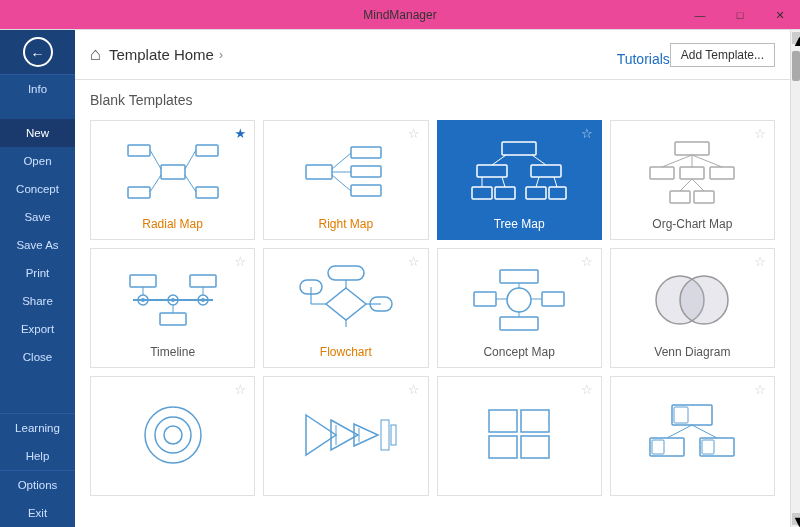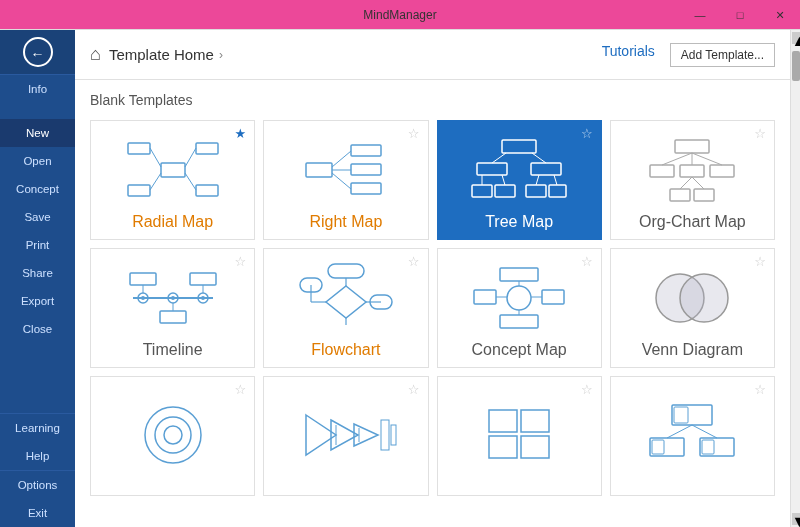--- a/index.html
+++ b/index.html
@@ -116,22 +116,21 @@
       font-weight: 400;
     }
     .breadcrumb-arrow {
       font-size: 12px;
       color: #888;
       margin-left: 5px;
     }
     .header-right {
       margin-left: auto;
       display: flex;
-      align-items: flex-start;
-      gap: 15px;
+      align-items: flex-end;
     }
     .tutorials-link {
       color: #1e6dc0;
       font-size: 14px;
       cursor: pointer;
     }
     .add-template-btn {
       border: 1px solid #bbb;
       background: white;
       padding: 4px 10px;
@@ -193,21 +192,21 @@
     }
     .template-diagram {
       flex: 1;
       display: flex;
       align-items: center;
       justify-content: center;
       width: 100%;
       min-height: 75px;
     }
     .template-name {
-      font-size: 16px;
+      font-size: 12px;
       color: #e07b00;
       text-align: left;
       margin-top: 5px;
     }
     .template-card.selected .template-name {
       color: white;
     }
     .template-name.normal-color {
       color: #555;
     }
@@ -249,20 +248,21 @@
 
   <div class="sidebar">
     <div class="sidebar-back">
       <div class="back-circle">←</div>
     </div>
     <div class="sidebar-item">Info</div>
     <div class="sidebar-item active">New</div>
     <div class="sidebar-item">Open</div>
     <div class="sidebar-item">Concept</div>
     <div class="sidebar-item">Save</div>
+    <div class="sidebar-item">Save As</div>
     <div class="sidebar-item">Print</div>
     <div class="sidebar-item">Share</div>
     <div class="sidebar-item">Export</div>
     <div class="sidebar-item">Close</div>
     <div class="sidebar-spacer"></div>
     <div class="sidebar-bottom">
       <div class="sidebar-item">Learning</div>
       <div class="sidebar-item">Help</div>
     </div>
     <div style="border-top:1px solid #2a5a9f;">

